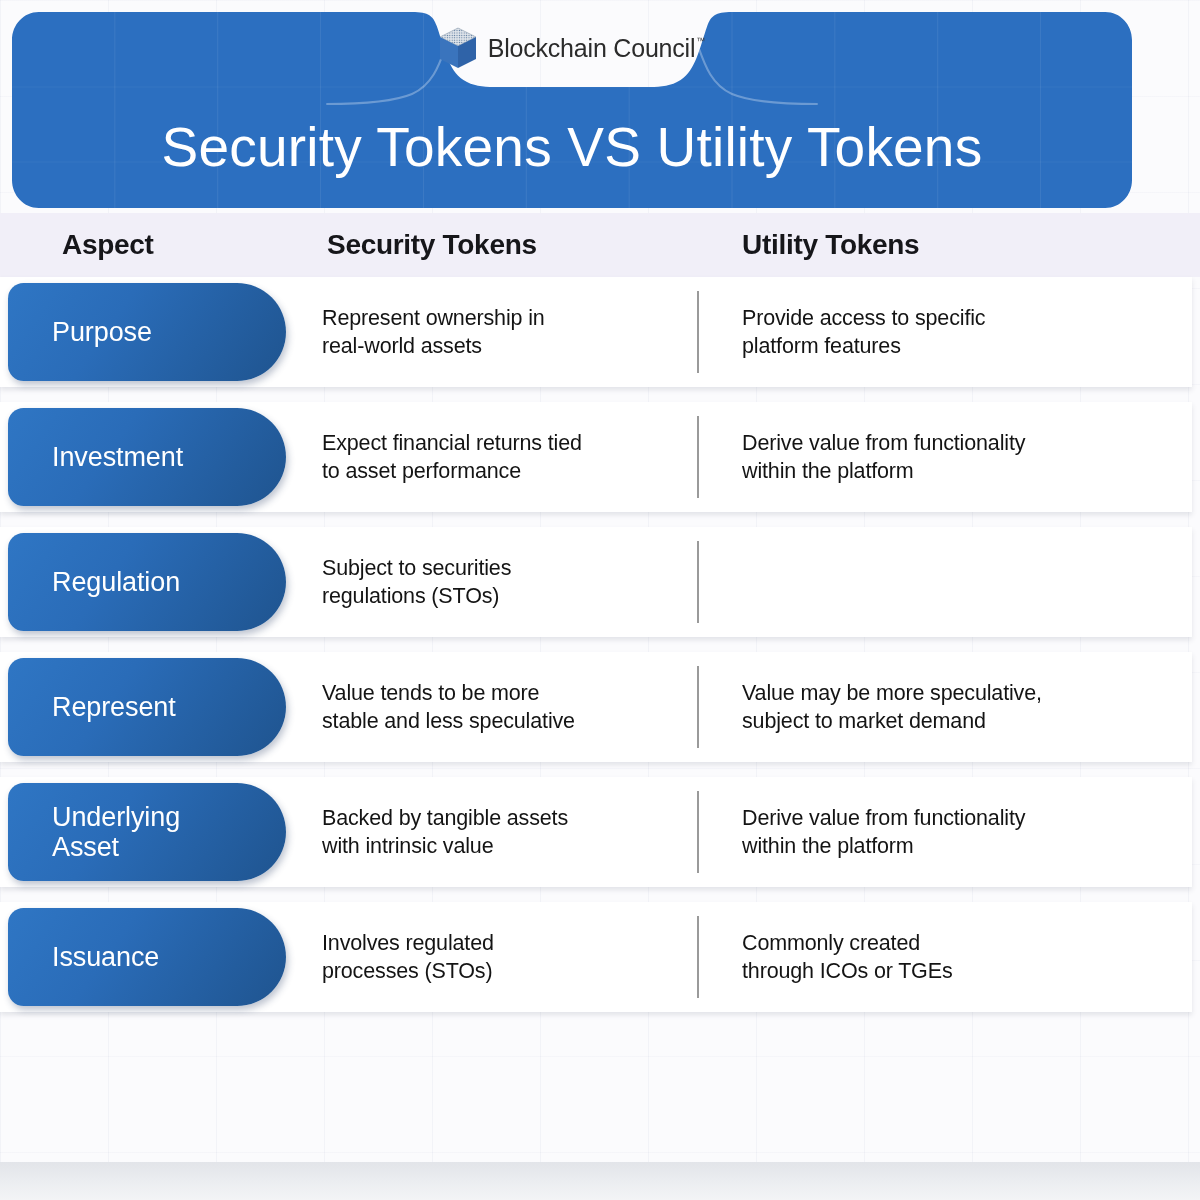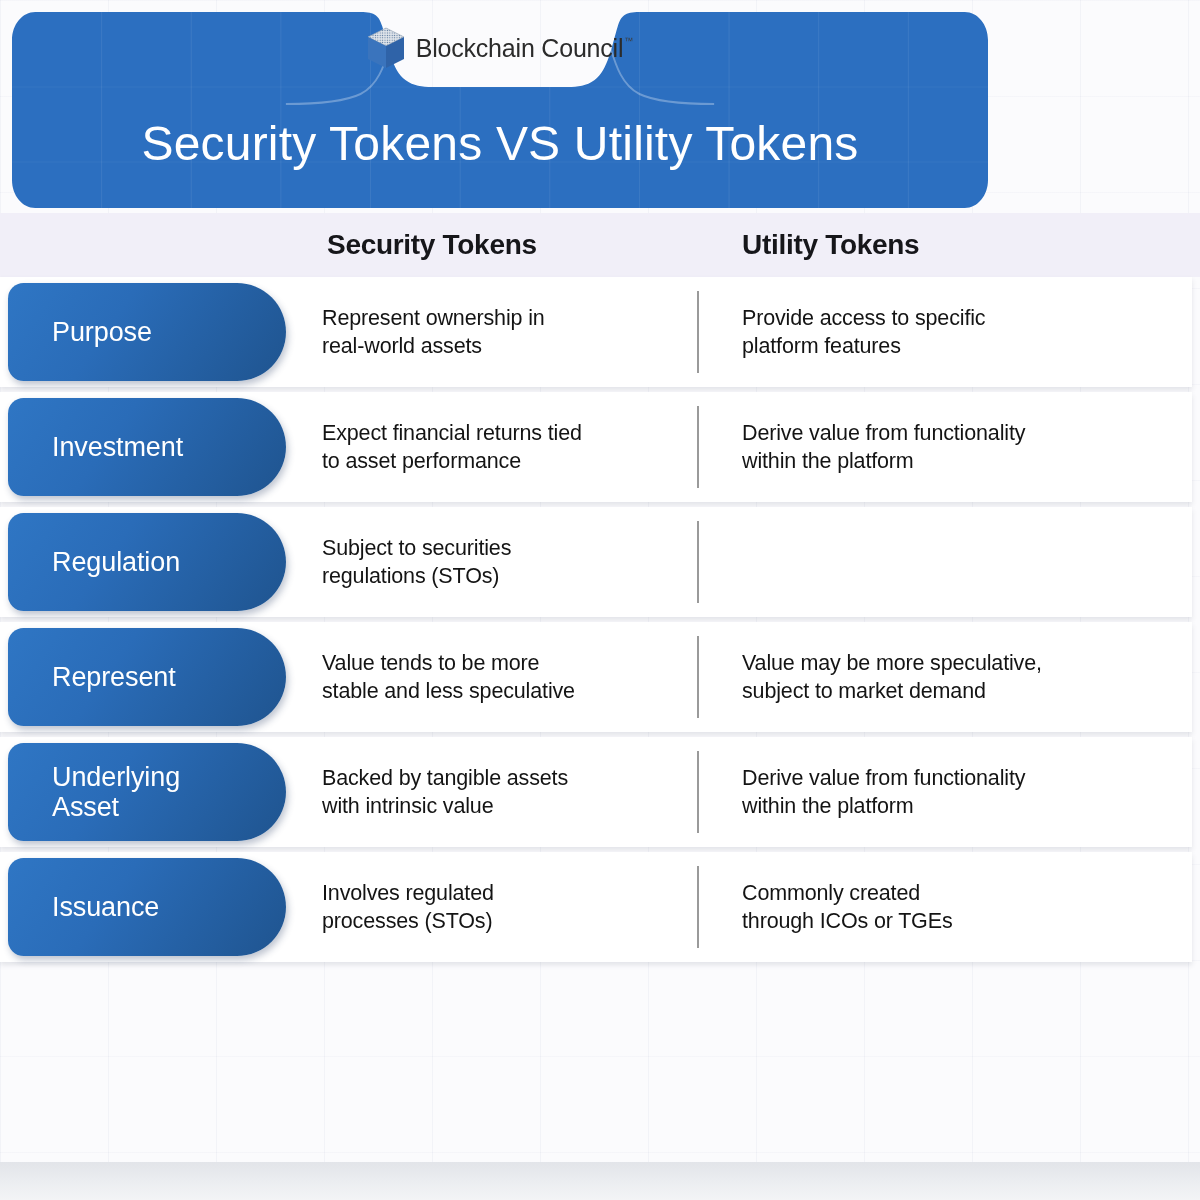--- a/index.html
+++ b/index.html
@@ -32,21 +32,21 @@
     width: 1200px;
     height: 1200px;
     z-index: 1;
   }
 
   
   .header {
     position: absolute;
     left: 12px;
     top: 12px;
-    width: 976px;
+    width: 1120px;
     height: 196px;
   }
 
   .header-shape {
     position: absolute;
     inset: 0;
     width: 100%;
     height: 100%;
     display: block;
   }
@@ -86,21 +86,21 @@
     margin-top: 1px;
     margin-left: 1px;
   }
 
   .header-title {
     position: absolute;
     left: 0; right: 0;
     top: 108px;
     text-align: center;
     color: #ffffff;
-    font-size: 48px;
+    font-size: 55px;
     font-weight: 400;
     letter-spacing: 0.2px;
     line-height: 1;
     z-index: 4;
     white-space: nowrap;
   }
 
   
   .col-header {
     position: absolute;
@@ -134,21 +134,21 @@
     left: 0;
     top: 277px;
     width: 1200px;
     z-index: 2;
   }
 
   .row {
     position: relative;
     width: 1192px;
     background: #ffffff;
-    margin-bottom: 5px;
+    margin-bottom: 15px;
     box-shadow: 0 3px 5px rgba(60,70,95,0.13);
   }
 
   .row-inner {
     position: relative;
     display: flex;
     align-items: center;
     min-height: 110px;
   }
 
@@ -292,20 +292,21 @@
       <div class="logo-text-wrap">
         <span class="logo-text">Blockchain Council</span>
         <span class="logo-tm">™</span>
       </div>
     </div>
 
     <div class="header-title">Security Tokens VS Utility Tokens</div>
   </div>
 
   <div class="col-header">
+    <div class="ch-cell ch-aspect">Aspect</div>
     <div class="ch-cell ch-utility">Utility Tokens</div>
     <div class="ch-cell ch-security">Security Tokens</div>
   </div>
 
   <div class="rows">
 
     <div class="row">
       <div class="row-inner">
         <div class="pill">
           <span class="pill-label">Purpose</span>

